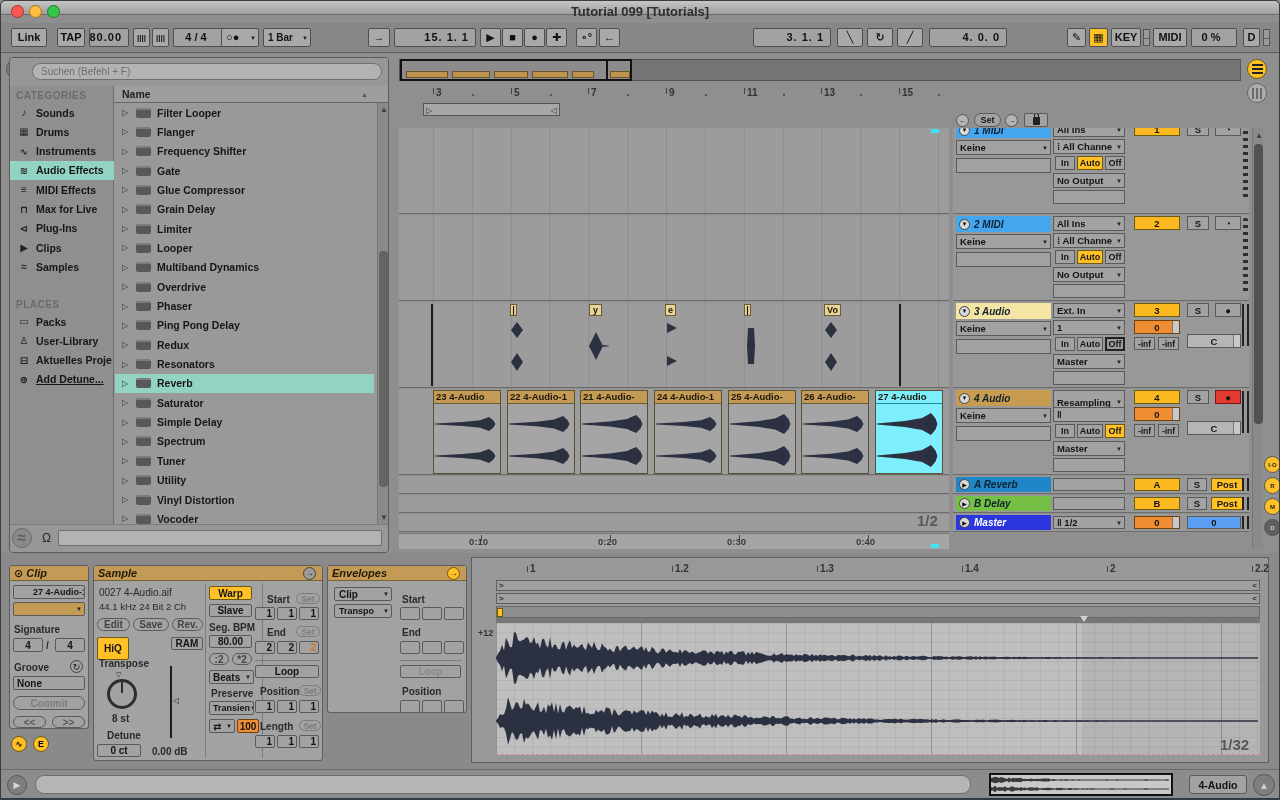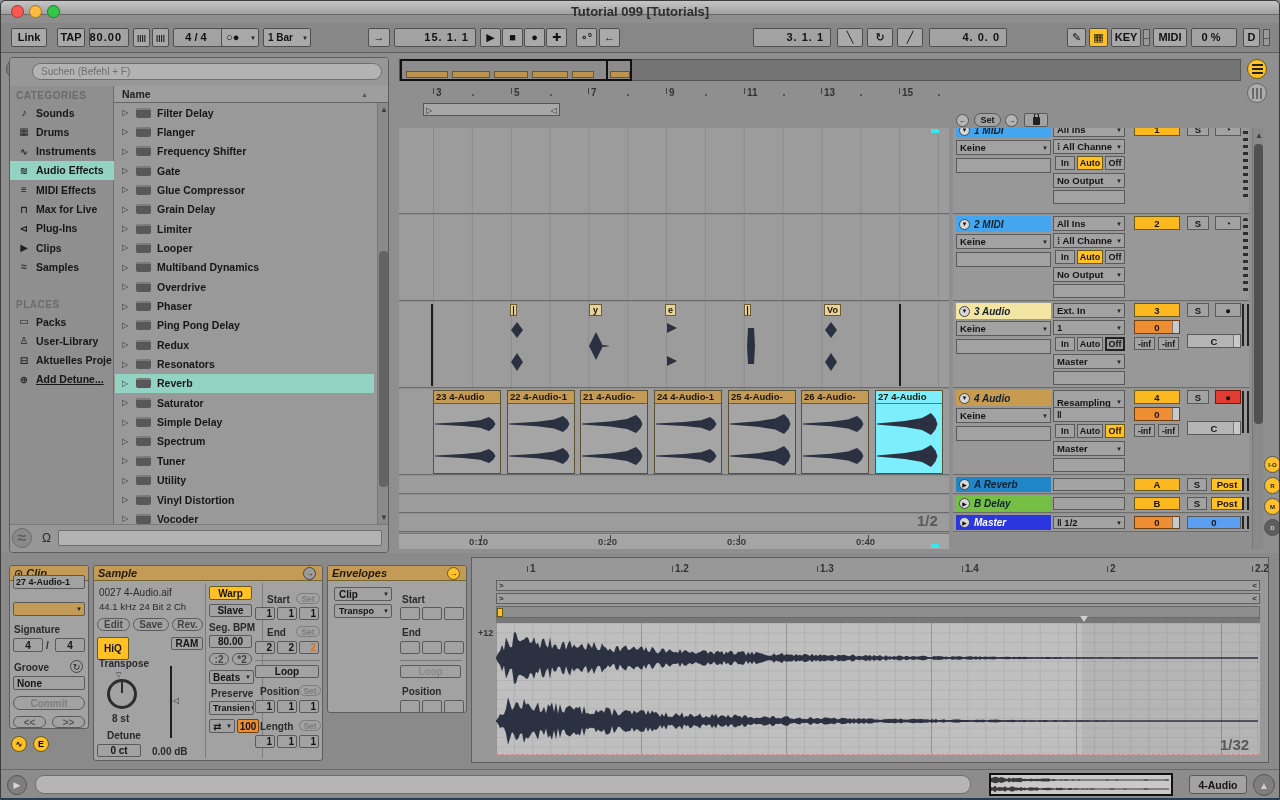--- a/index.html
+++ b/index.html
@@ -208,21 +208,21 @@
     </div>
     <div id="list-area">
       <div id="list-head">
         <span>Name</span>
         <span style="margin-left:auto;margin-right:20px;font-size:7px;color:#555">▲</span>
       </div>
       <div id="device-list" style="position:absolute;left:0;top:17px;right:0;bottom:0">
           <div class="dev-row" style="top: 0px;">
             <div class="dev-exp">▷</div>
             <div class="dev-ico"></div>
-            <div>Filter Delay</div>
+            <div>Filter Looper</div>
           </div>
           <div class="dev-row" style="top: 19.35px;">
             <div class="dev-exp">▷</div>
             <div class="dev-ico"></div>
             <div>Flanger</div>
           </div>
           <div class="dev-row" style="top: 38.7px;">
             <div class="dev-exp">▷</div>
             <div class="dev-ico"></div>
             <div>Frequency Shifter</div>
@@ -644,21 +644,21 @@
     <div class="abs" style="left:540px;top:491px;width:8px;height:4px;background:#39e6f0"></div>
   </div>
 
   <div id="detail">
 
     <div class="panel" style="left:8px;top:12px;width:80px;height:164px">
       <div class="phead">
         <span style="font-style:normal;margin-right:3px">⊙</span>
         <span>Clip</span>
       </div>
-      <div class="box" style="position:absolute;left:3px;top:9px;width:72px;height:14px;font-size:9px;padding-left:2px">27 4-Audio-1</div>
+      <div class="box" style="position:absolute;left:3px;top:19px;width:72px;height:14px;font-size:9px;padding-left:19px">27 4-Audio-1</div>
       <div class="box dd" style="position:absolute;left:3px;top:36px;width:72px;height:14px;background:#c49b56"></div>
       <div class="plabel" style="left:4px;top:58px">Signature</div>
       <div class="box cc" style="position:absolute;left:3px;top:72px;width:30px;height:14px">4</div>
       <div class="plabel" style="left:36px;top:74px">/</div>
       <div class="box cc" style="position:absolute;left:45px;top:72px;width:30px;height:14px">4</div>
       <div class="plabel" style="left:4px;top:96px">Groove</div>
       <div class="circ" style="position:absolute;left:60px;top:94px;width:13px;height:13px;border:1px solid #444;color:#222;font-size:9px">↻</div>
       <div class="box" style="position:absolute;left:3px;top:110px;width:72px;height:14px;padding-left:3px">None</div>
       <div class="box pill" style="position:absolute;left:3px;top:130px;width:72px;height:14px;color:#7e7e7e">Commit</div>
       <div class="box pill" style="position:absolute;left:3px;top:150px;width:33px;height:12px;color:#555">&lt;&lt;</div>

